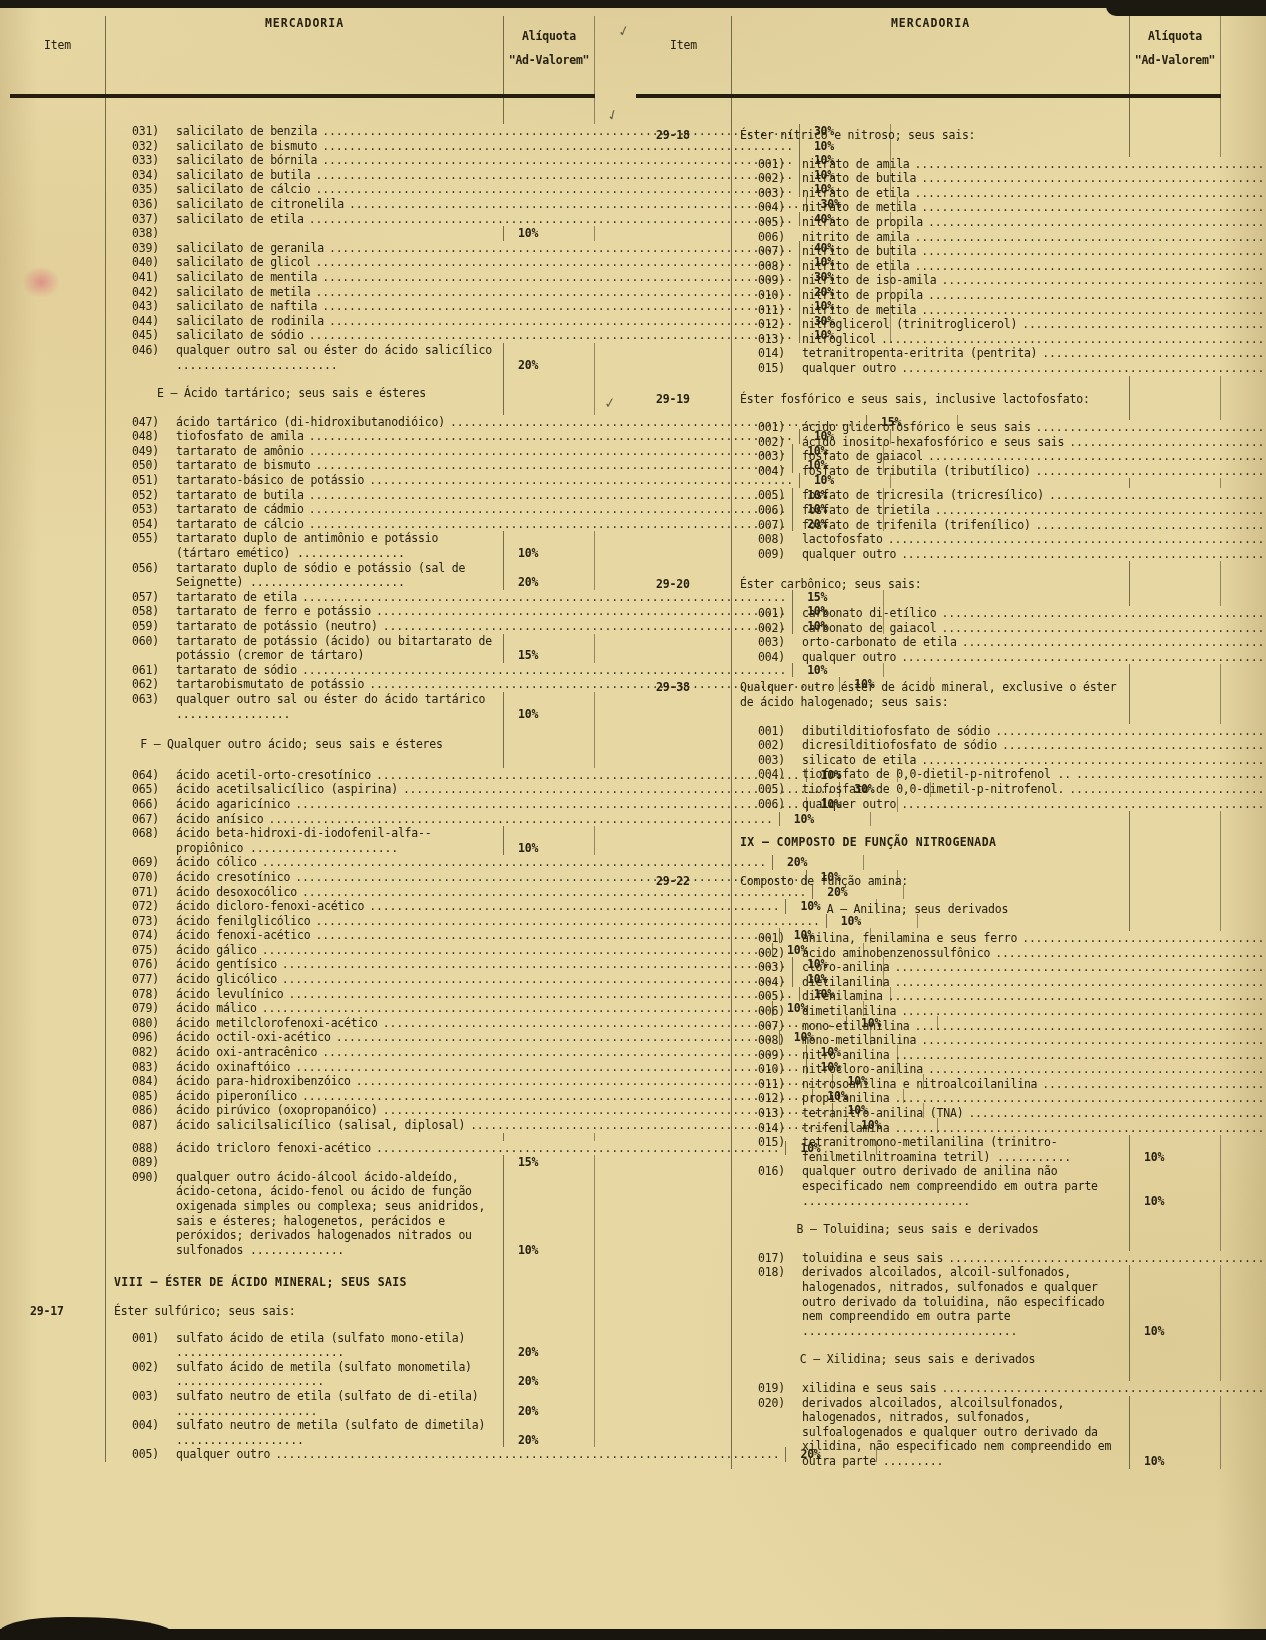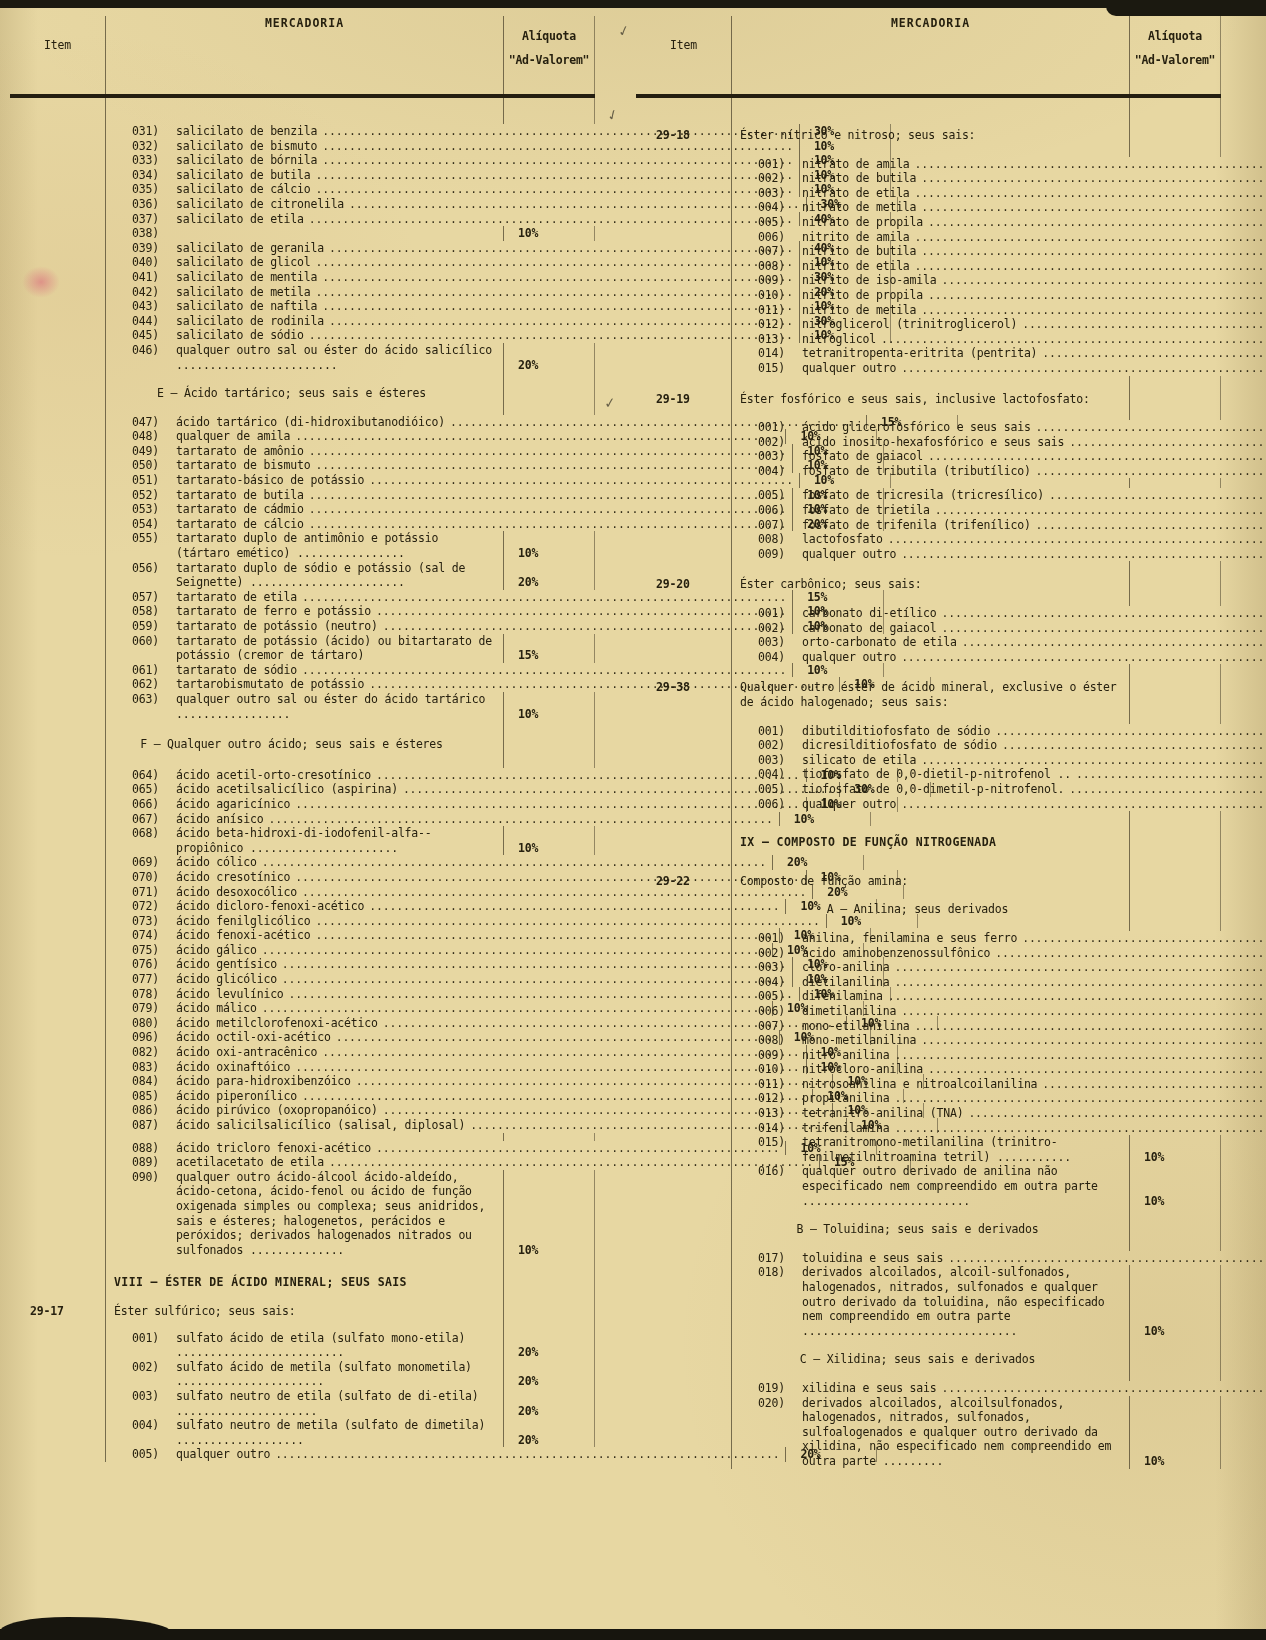--- a/index.html
+++ b/index.html
@@ -277,21 +277,21 @@
               <span class="lead"></span>
             </span>
           </div>
           <div class="cr">15%</div>
         </div>
         <div class="row e">
           <div class="ci"></div>
           <div class="cb">
             <span class="num">048)</span>
             <span class="mid">
-              <span class="txt">qualquer de amila</span>
+              <span class="txt">tiofosfato de amila</span>
               <span class="lead"></span>
             </span>
           </div>
           <div class="cr">10%</div>
         </div>
         <div class="row e">
           <div class="ci"></div>
           <div class="cb">
             <span class="num">049)</span>
             <span class="mid">
@@ -742,24 +742,20 @@
               <span class="txt">ácido tricloro fenoxi-acético</span>
               <span class="lead"></span>
             </span>
           </div>
           <div class="cr">10%</div>
         </div>
         <div class="row e">
           <div class="ci"></div>
           <div class="cb">
             <span class="num">089)</span>
-            <span class="mid">
-              <span class="txt">acetilacetato de etila</span>
-              <span class="lead"></span>
-            </span>
           </div>
           <div class="cr">15%</div>
         </div>
         <div class="row e wrap">
           <div class="ci"></div>
           <div class="cb">
             <span class="num">090)</span>
             <span class="mid">
               <span class="txt">qualquer outro ácido-álcool ácido-aldeído, ácido-cetona, ácido-fenol ou ácido de função oxigenada simples ou complexa; seus anidridos, sais e ésteres; halogenetos, perácidos e peróxidos; derivados halogenados nitrados ou sulfonados ..............</span>
             </span>

